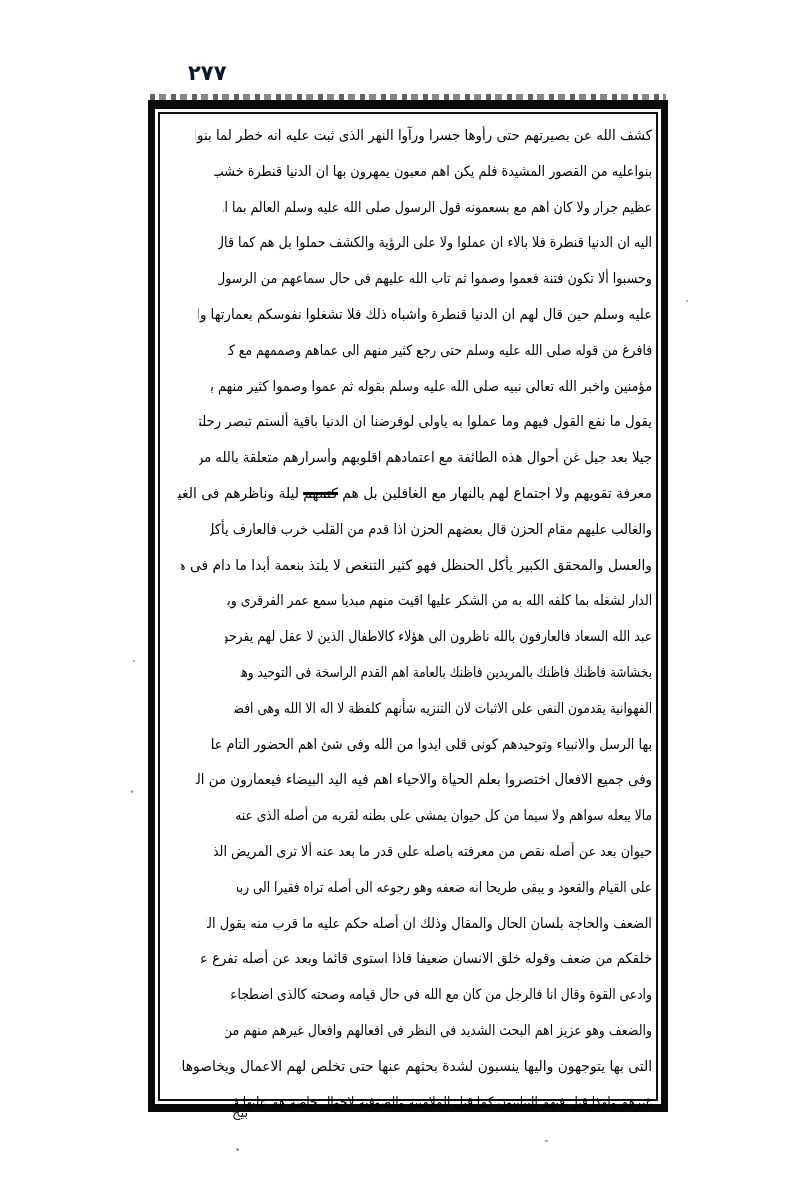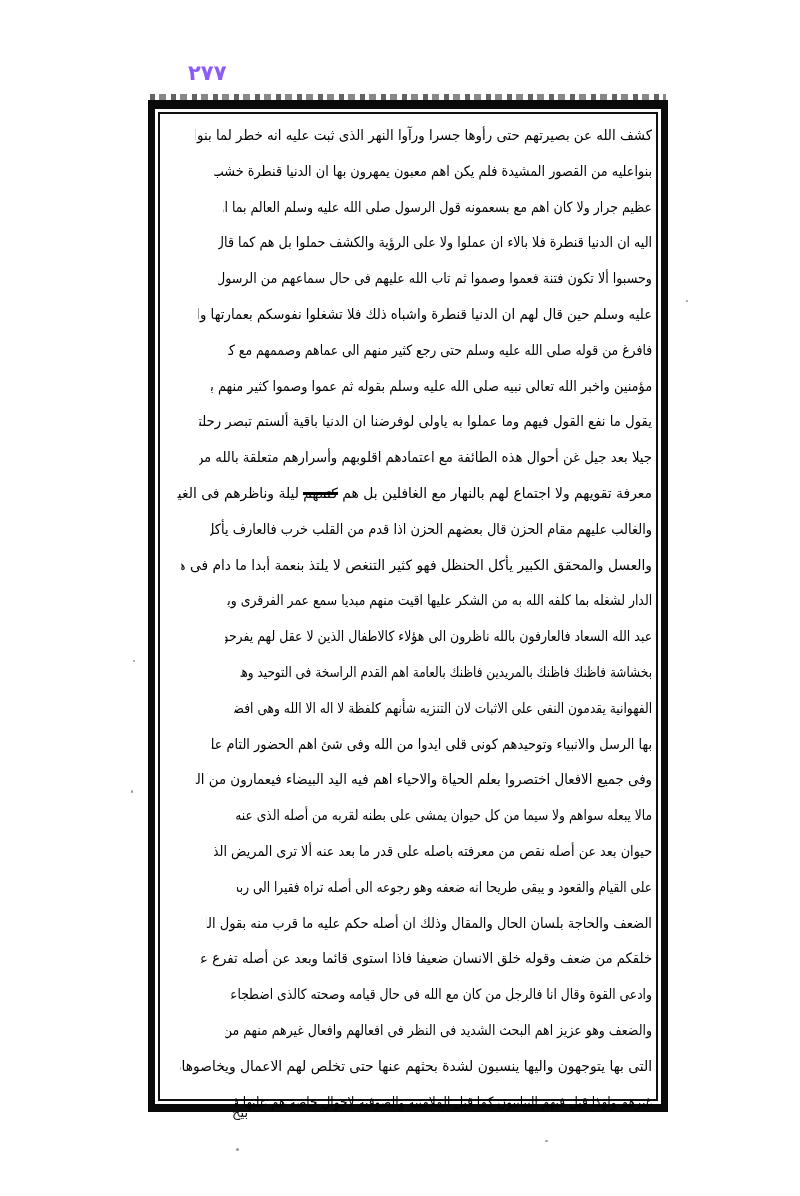--- a/index.html
+++ b/index.html
@@ -26,21 +26,21 @@
   
   #folio {
     position: absolute;
     left: 188px;
     top: 58px;
     width: 90px;
     height: 30px;
     font-family: "DejaVu Sans", sans-serif;
     font-size: 21px;
     font-weight: 700;
-    color: #8b5cf6;
+    color: #0f172a;
     letter-spacing: 1px;
     direction: rtl;
     text-align: left;
     line-height: 30px;
   }
 
   
   #frame {
     position: absolute;
     left: 148px;

